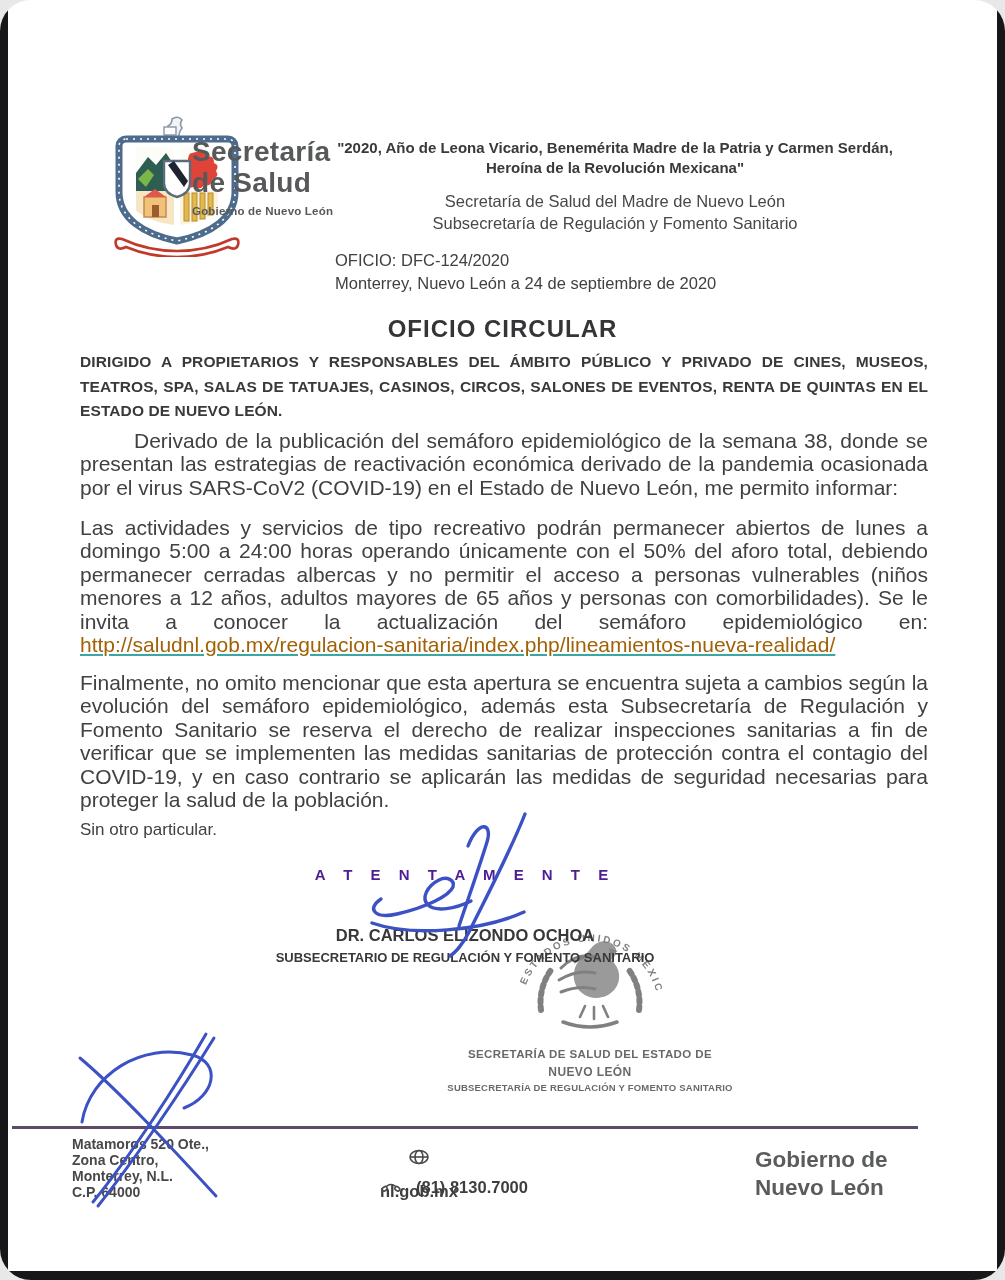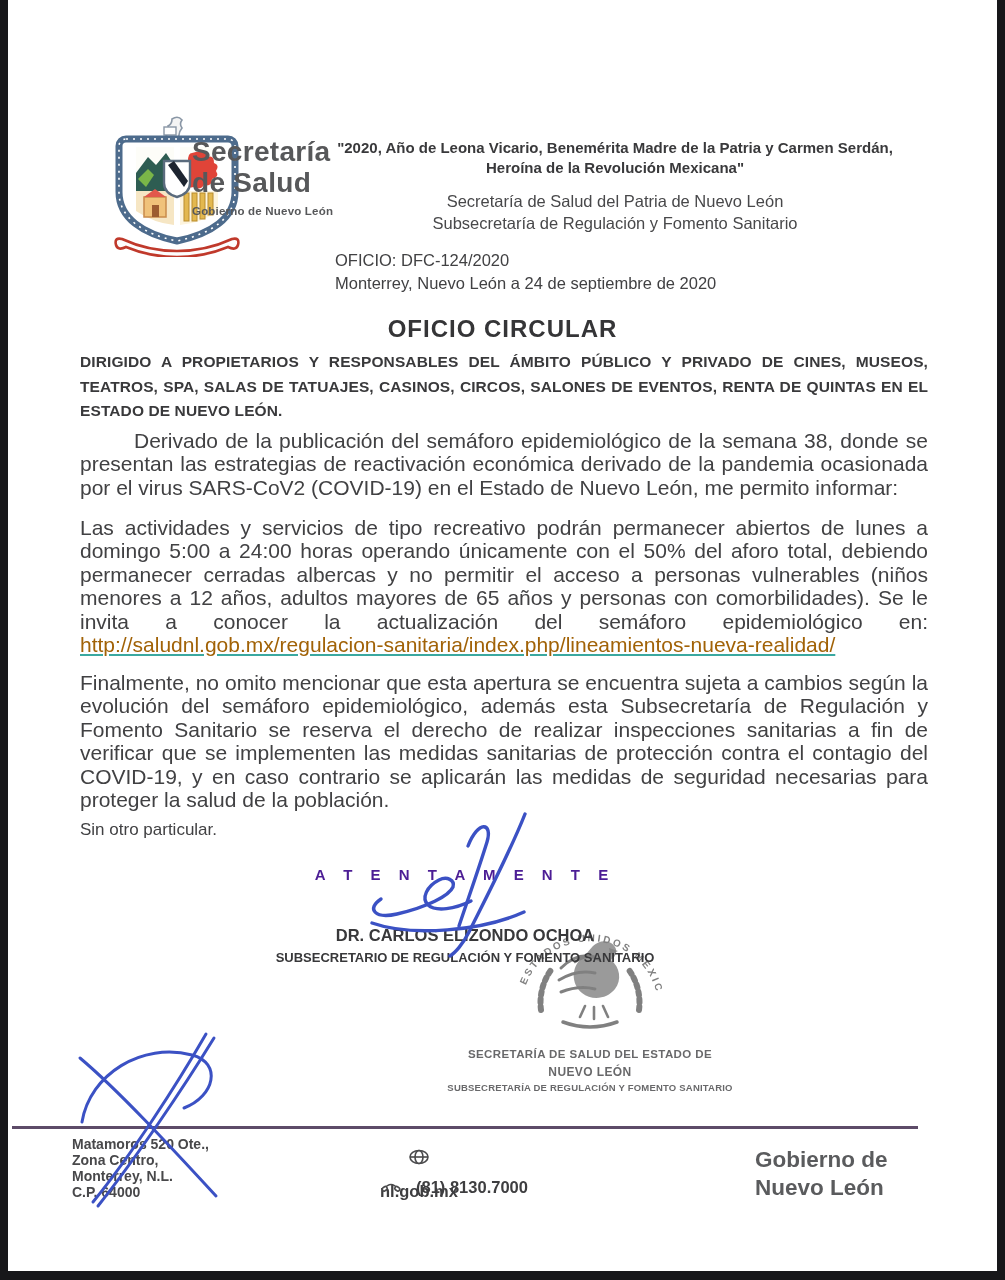--- a/index.html
+++ b/index.html
@@ -1,18 +1,18 @@
 <!DOCTYPE html>
 <html><head>
 <meta charset="utf-8">
 <style>
   html,body{margin:0;padding:0;background:#e8e8e8;}
   .page{
     position:relative;width:1005px;height:1280px;background:#ffffff;
-    font-family:"Liberation Sans",sans-serif;overflow:hidden;color:#3c3c3e;
+    font-family:"Liberation Sans",sans-serif;overflow:hidden;color:#3c3c3e;border-radius:31px;
   }
   .abs{position:absolute;}
   .edge{position:absolute;background:#17171a;z-index:20;}
   .edge-left{left:0;top:0;width:8px;height:1280px;}
   .edge-right{right:0;top:0;width:8px;height:1280px;}
   .edge-bottom{left:0;bottom:0;width:1005px;height:9px;}
 
   
   .wordmark{left:192px;top:136px;color:#57585a;}
   .wordmark .big{font-size:28px;font-weight:700;line-height:31px;letter-spacing:.3px;}
@@ -98,21 +98,21 @@
 
   <div class="abs wordmark">
     <div class="big">Secretaría</div>
     <div class="big">de Salud</div>
     <div class="small">Gobierno de Nuevo León</div>
   </div>
 
   <div class="abs hdr-right">
     <div class="motto">"2020, Año de Leona Vicario, Benemérita Madre de la Patria y Carmen Serdán, Heroína de la Revolución Mexicana"</div>
     <div class="dept">
-      <div>Secretaría de Salud del Patria de Nuevo León</div>
+      <div>Secretaría de Salud del Madre de Nuevo León</div>
       <div>Subsecretaría de Regulación y Fomento Sanitario</div>
     </div>
     <div class="oficio">
       <div>OFICIO: DFC-124/2020</div>
       <div>Monterrey, Nuevo León a 24 de septiembre de 2020</div>
     </div>
   </div>
 
   <div class="abs doc-title">OFICIO CIRCULAR</div>
 

